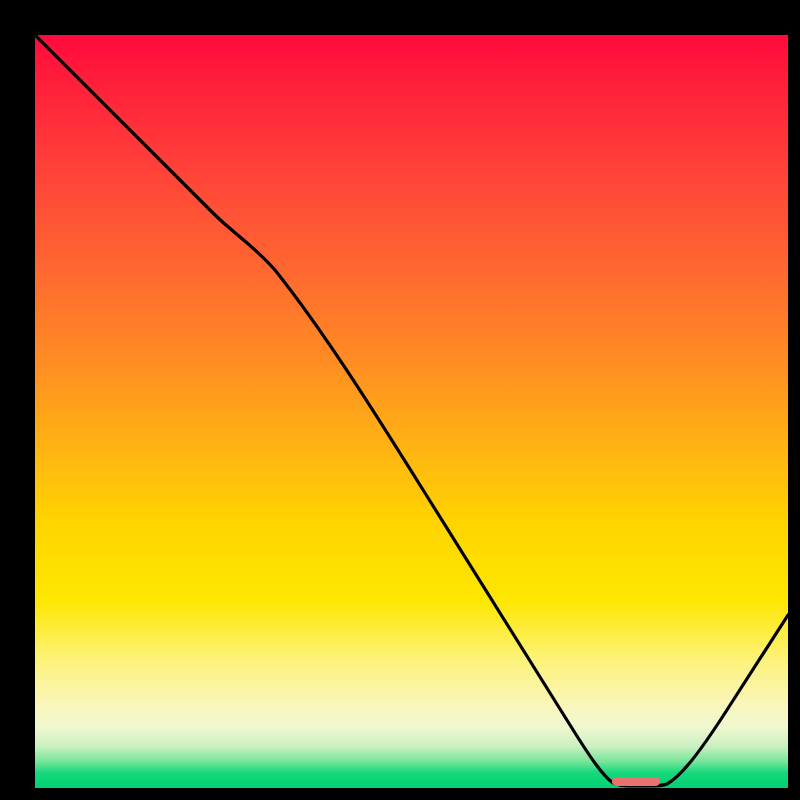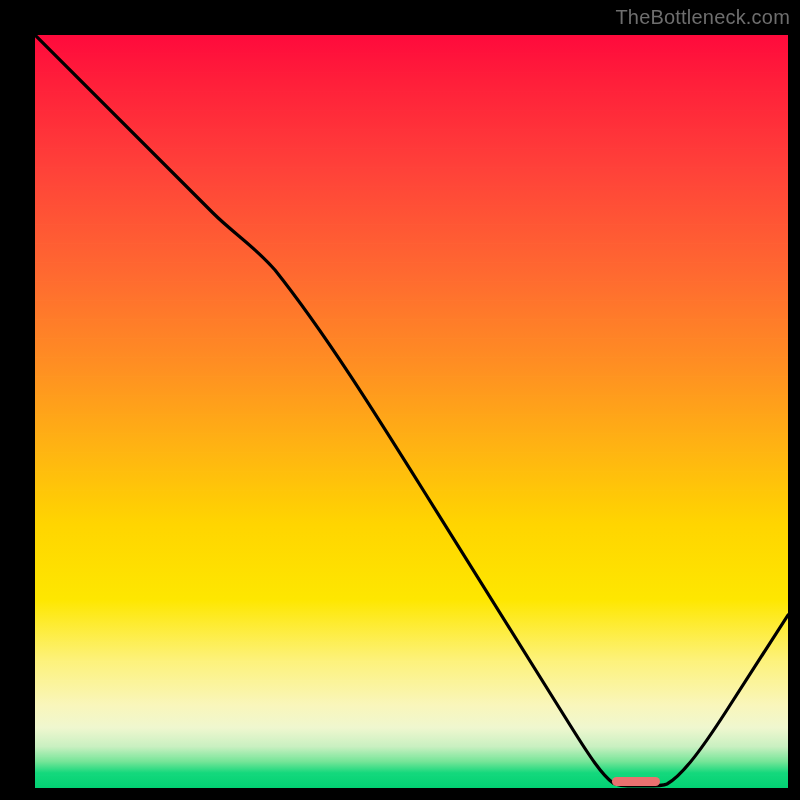--- a/index.html
+++ b/index.html
@@ -96,14 +96,13 @@
                C 555 722, 567 740, 578 748
                C 584 751, 592 751, 610 751
                C 620 751, 628 751, 632 749
                C 648 740, 668 712, 690 678
                C 712 644, 734 610, 753 580" fill="none" stroke="#000" stroke-width="3.2" stroke-linejoin="round" stroke-linecap="round"></path>
     </svg>
 
     <div class="marker" style="left:577px; width:48px; top:742px;"></div>
   </div>
 
-  <div class="watermark">TheBottleneck.com</div>
 </div>
 
 </body></html>

